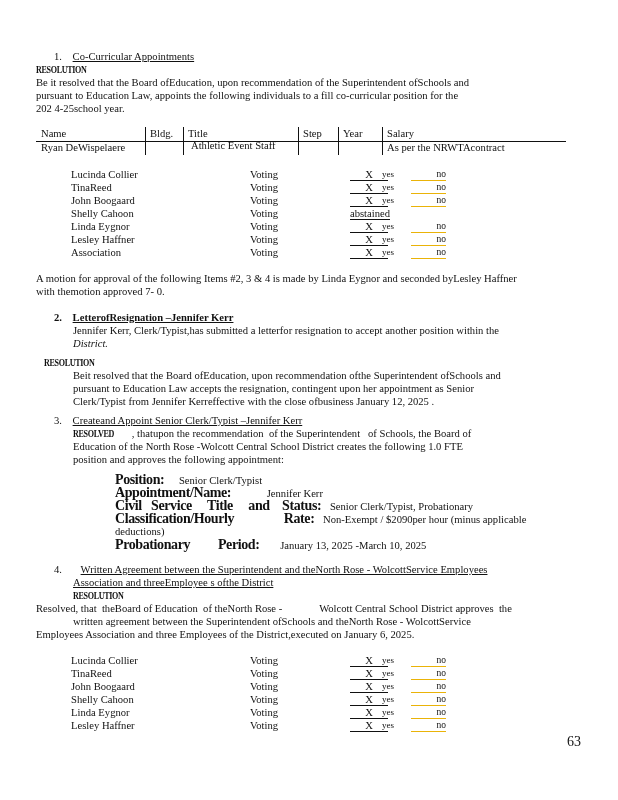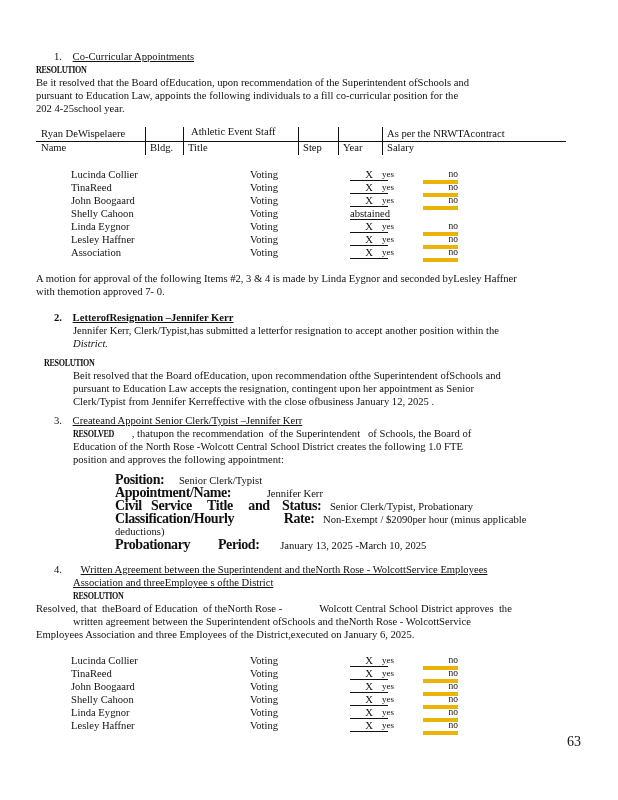--- a/index.html
+++ b/index.html
@@ -16,56 +16,56 @@
     .tbl .row { position: relative; height: 14px; }
     .tbl .cell { position: absolute; top: 0; height: 14px; line-height: 14px; padding-left: 5px; }
     .tbl .vl { position: absolute; top: 0; width: 1px; height: 28px; background: #111; }
     .tbl .hl { position: absolute; left: 0; top: 14px; width: 530px; height: 1px; background: #111; }
     
     .vote-row { position: absolute; left: 71px; width: 400px; height: 13px; }
     .vote-row .vname { position: absolute; left: 0; }
     .vote-row .vstat { position: absolute; left: 179px; }
     .vote-row .vyes { position: absolute; left: 279px; width: 38px; border-bottom: 1px solid #111; height: 12px; text-align: center; }
     .vote-row .vyes-lbl { position: absolute; left: 311px; font-size: 9px; }
-    .vote-row .vno { position: absolute; left: 352px; width: 35px; border-bottom: 4px solid #eab308; height: 12px; text-align: right; font-size: 9.5px; }
+    .vote-row .vno { position: absolute; left: 340px; width: 35px; border-bottom: 1px solid #eab308; height: 12px; text-align: right; font-size: 9.5px; }
     .vote-row .vabst { position: absolute; left: 279px; border-bottom: 1px solid #111; height: 12px; }
     .detail-lbl { font-weight: bold; font-size: 14px; letter-spacing: -0.4px; }
     .pageno { position: absolute; left: 567px; top: 735px; font-size: 14px; }
   </style>
 </head>
 <body>
 
 <div class="abs" style="left:54px; top:50px;">
   <span>1.</span>
   <span class="u" style="margin-left:8px;">Co-Curricular   Appointments</span>
 </div>
 <div class="abs" style="left:36px; top:63px;">
   <span class="res">RESOLUTION</span>
 </div>
 <div class="abs" style="left:36px; top:76px;">Be it resolved  that the Board ofEducation, upon recommendation  of the Superintendent   ofSchools and</div>
 <div class="abs" style="left:36px; top:89px;">pursuant   to Education Law, appoints the following individuals  to a             fill co-curricular   position for the</div>
 <div class="abs" style="left:36px; top:102px;">202            4-25school  year.</div>
 
 <div class="tbl">
+  <div class="row">
+    <span class="cell" style="left:0;">Name</span>
+    <span class="cell" style="left:109px;">Bldg.</span>
+    <span class="cell" style="left:147px;">Title</span>
+    <span class="cell" style="left:262px;">Step</span>
+    <span class="cell" style="left:302px;">Year</span>
+    <span class="cell" style="left:346px;">Salary</span>
+  </div>
   <div class="row">
     <span class="cell" style="left:0;">Ryan DeWispelaere</span>
     <span class="cell" style="left:109px;"></span>
     <span class="cell" style="left:150px; top:-2px;">Athletic Event Staff</span>
     <span class="cell" style="left:262px;"></span>
     <span class="cell" style="left:302px;"></span>
     <span class="cell" style="left:346px;">As per the NRWTAcontract</span>
   </div>
-  <div class="row">
-    <span class="cell" style="left:0;">Name</span>
-    <span class="cell" style="left:109px;">Bldg.</span>
-    <span class="cell" style="left:147px;">Title</span>
-    <span class="cell" style="left:262px;">Step</span>
-    <span class="cell" style="left:302px;">Year</span>
-    <span class="cell" style="left:346px;">Salary</span>
-  </div>
   <span class="vl" style="left:109px;"></span>
   <span class="vl" style="left:147px;"></span>
   <span class="vl" style="left:262px;"></span>
   <span class="vl" style="left:302px;"></span>
   <span class="vl" style="left:346px;"></span>
   <span class="hl"></span>
 </div>
 
 <div class="vote-row" style="top:168px;">
   <span class="vname">Lucinda  Collier</span>

